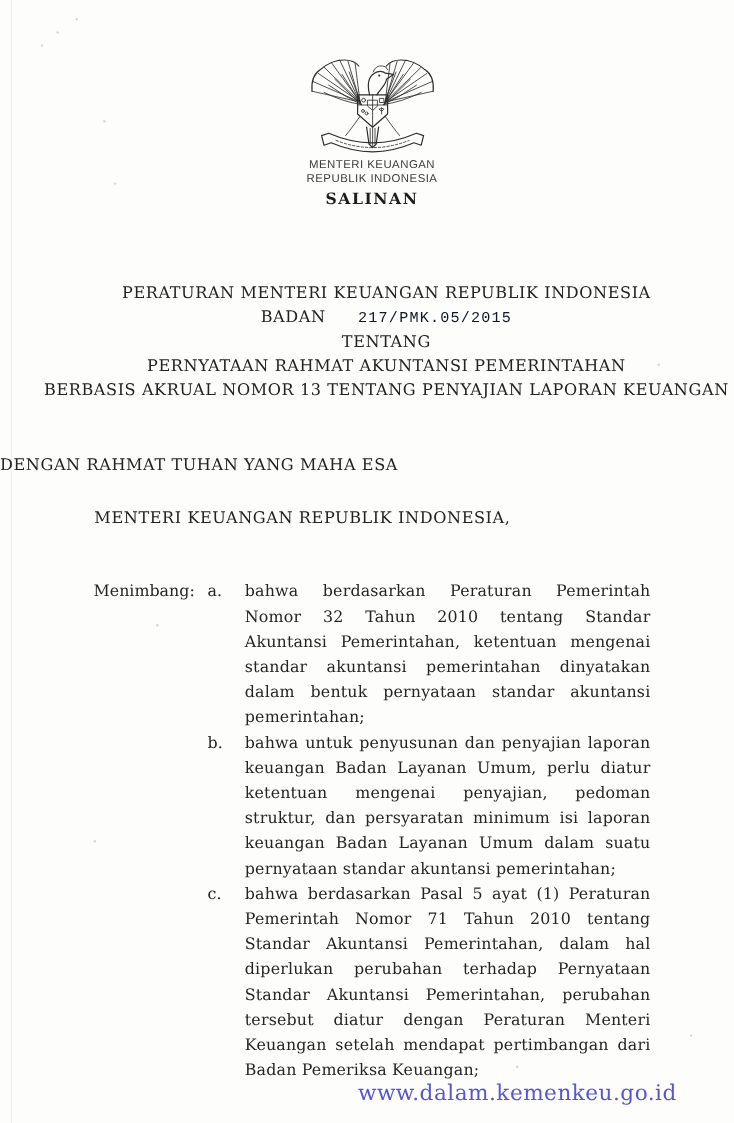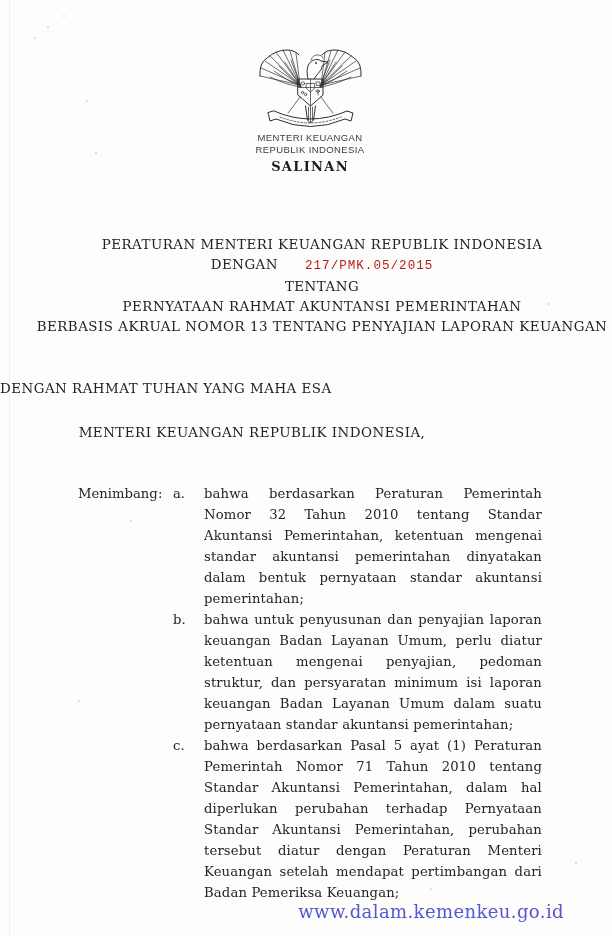--- a/index.html
+++ b/index.html
@@ -20,21 +20,21 @@
   .ministry{left:0;top:132px;width:620px;text-align:center;
     font-family:"Liberation Sans", sans-serif;font-size:9.5px;line-height:11.5px;
     letter-spacing:.4px;color:#3c3c3c;}
   .salinan{left:0;top:159px;width:620px;text-align:center;
     font-weight:bold;font-size:13px;letter-spacing:1.3px;color:#1d1d1d;}
 
   
   .title-block{left:16px;top:235px;width:612px;text-align:center;
     font-size:13.4px;line-height:20.3px;letter-spacing:.5px;color:#222;}
   .nomor-value{font-family:"Liberation Mono", monospace;font-size:12.6px;
-    letter-spacing:1px;margin-left:27px;color:#b91c1c;}
+    letter-spacing:1px;margin-left:27px;color:#0f172a;}
 
   .invocation{left:0;top:381px;width:612px;
     font-size:13.4px;letter-spacing:.5px;color:#222;}
   .authority{left:0;top:425px;width:504px;text-align:center;
     font-size:13.4px;letter-spacing:.5px;color:#222;}
 
   
   .menimbang{left:78px;top:483px;width:464px;display:flex;
     font-size:13.2px;line-height:21px;color:#242424;}
   .m-label{width:80px;flex:0 0 80px;}
@@ -101,21 +101,21 @@
 
 <div class="abs ministry">
   <div>MENTERI KEUANGAN</div>
   <div>REPUBLIK INDONESIA</div>
 </div>
 <div class="abs salinan">SALINAN</div>
 
 <div class="abs title-block">
   <div>PERATURAN MENTERI KEUANGAN REPUBLIK INDONESIA</div>
   <div>
-    <span>DENGAN</span><span class="nomor-value">217/PMK.05/2015</span>
+    <span>BADAN</span><span class="nomor-value">217/PMK.05/2015</span>
   </div>
   <div>TENTANG</div>
   <div>PERNYATAAN RAHMAT AKUNTANSI PEMERINTAHAN</div>
   <div>BERBASIS AKRUAL NOMOR 13 TENTANG PENYAJIAN LAPORAN KEUANGAN</div>
 </div>
 
 <div class="abs invocation">DENGAN RAHMAT TUHAN YANG MAHA ESA</div>
 <div class="abs authority">MENTERI KEUANGAN REPUBLIK INDONESIA,</div>
 
 <div class="abs menimbang">

